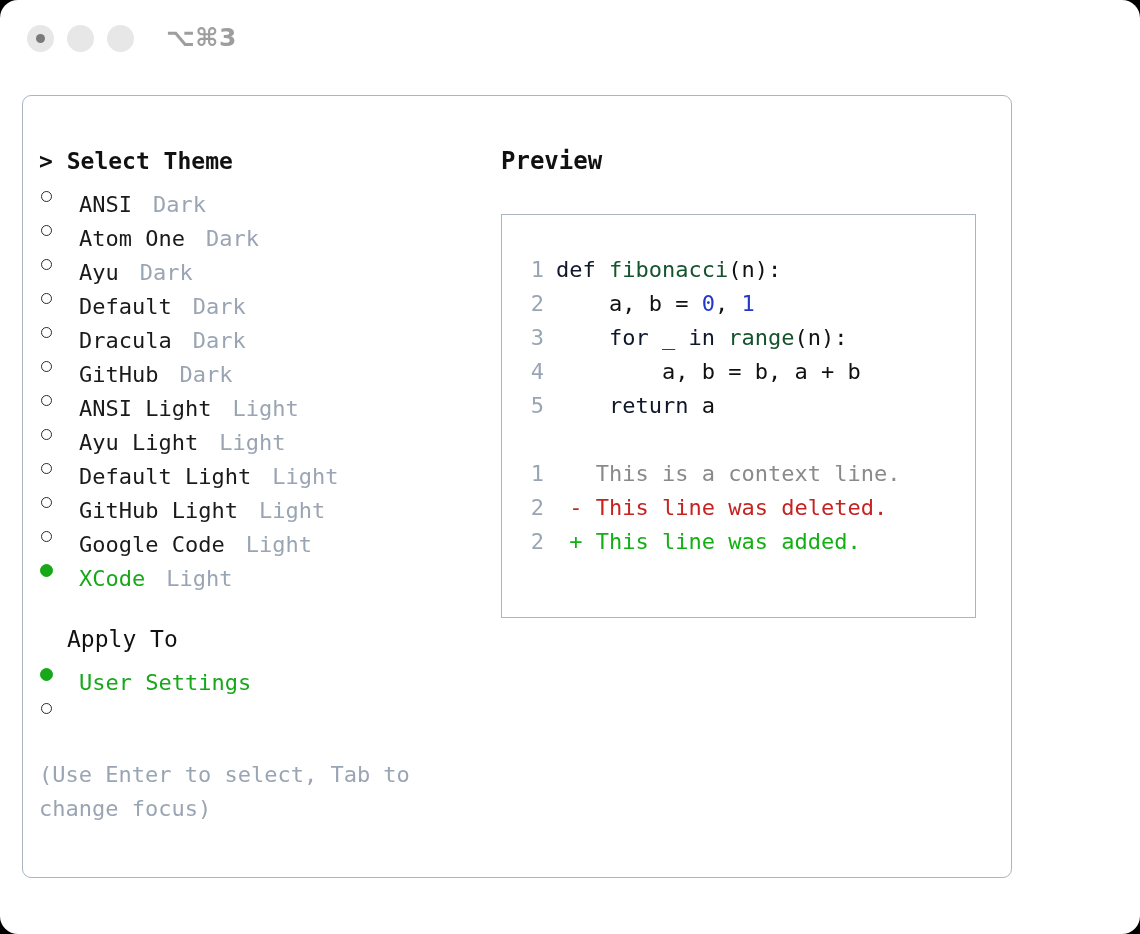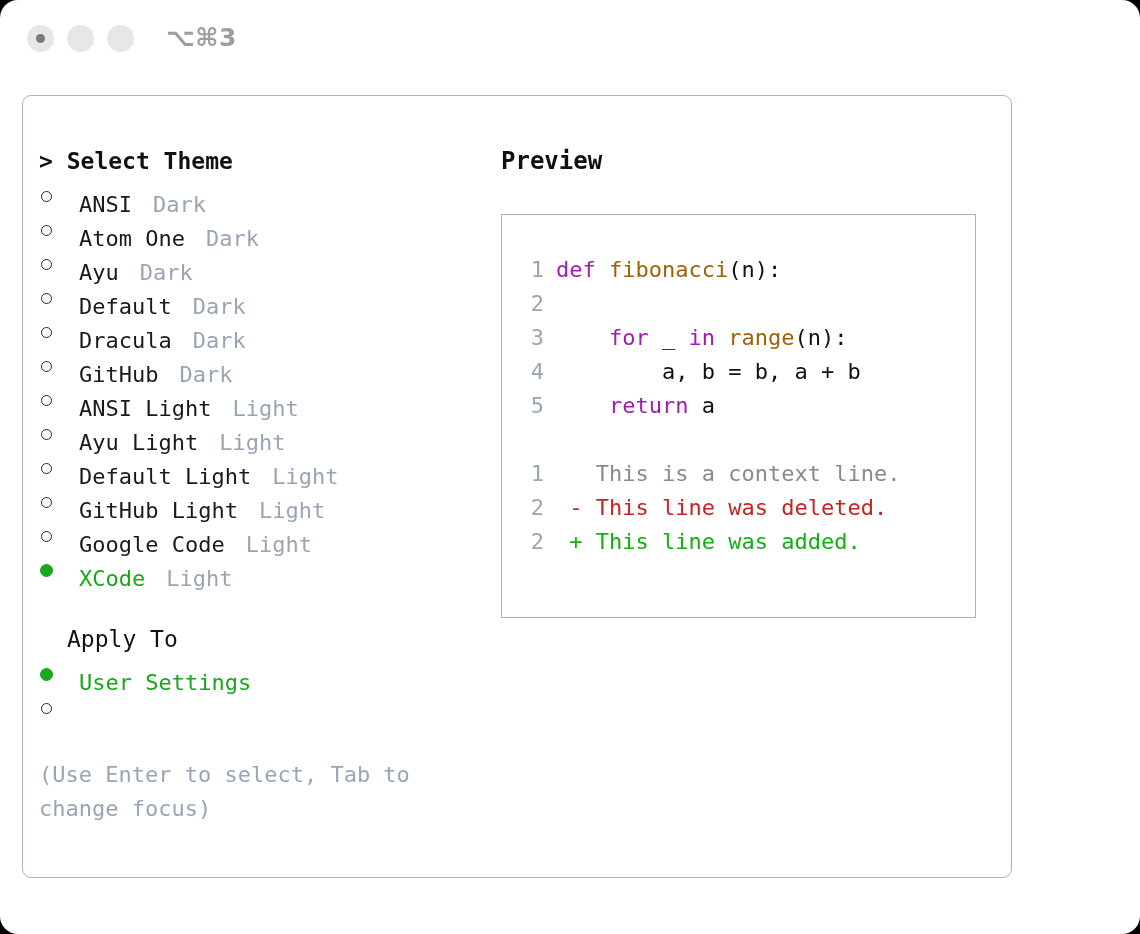--- a/index.html
+++ b/index.html
@@ -193,22 +193,22 @@
   }
   .lineno {
     width: 28px;
     flex: 0 0 28px;
     text-align: right;
     color: #9aa5b4;
   }
   .codetext {
     padding-left: 12px;
   }
-  .tok-kw { color: #a21caf; }
-  .tok-fn { color: #a16207; }
+  .tok-kw { color: #0f172a; }
+  .tok-fn { color: #14532d; }
   .tok-num { color: #2337c9; }
   .tok-plain { color: #111111; }
   .tok-ctx { color: #8a8a8a; }
   .tok-del { color: #c62222; }
   .tok-add { color: #12b012; }
 
   .spacer-line {
     height: 34px;
   }
 </style>
@@ -257,21 +257,21 @@
       </div>
 
       <div id="hint">(Use Enter to select, Tab to change focus)</div>
     </div>
 
     <div id="right-col">
       <div id="preview-title">Preview</div>
       <div id="preview-box">
         <div id="code-area">
             <div class="code-line"><span class="lineno">1</span><span class="codetext"><span class="tok-kw">def </span><span class="tok-fn">fibonacci</span><span class="tok-plain">(n):</span></span></div>
-            <div class="code-line"><span class="lineno">2</span></div>
+            <div class="code-line"><span class="lineno">2</span><span class="codetext"><span class="tok-plain">    a, b = </span><span class="tok-num">0</span><span class="tok-plain">, </span><span class="tok-num">1</span></span></div>
             <div class="code-line"><span class="lineno">3</span><span class="codetext"><span class="tok-plain">    </span><span class="tok-kw">for</span><span class="tok-plain"> _ </span><span class="tok-kw">in</span><span class="tok-plain"> </span><span class="tok-fn">range</span><span class="tok-plain">(n):</span></span></div>
             <div class="code-line"><span class="lineno">4</span><span class="codetext"><span class="tok-plain">        a, b = b, a + b</span></span></div>
             <div class="code-line"><span class="lineno">5</span><span class="codetext"><span class="tok-plain">    </span><span class="tok-kw">return</span><span class="tok-plain"> a</span></span></div>
             <div class="spacer-line"></div>
             <div class="code-line"><span class="lineno">1</span><span class="codetext"><span class="tok-ctx">   This is a context line.</span></span></div>
             <div class="code-line"><span class="lineno">2</span><span class="codetext"><span class="tok-del"> - This line was deleted.</span></span></div>
             <div class="code-line"><span class="lineno">2</span><span class="codetext"><span class="tok-add"> + This line was added.</span></span></div>
           </div>
       </div>
     </div>

